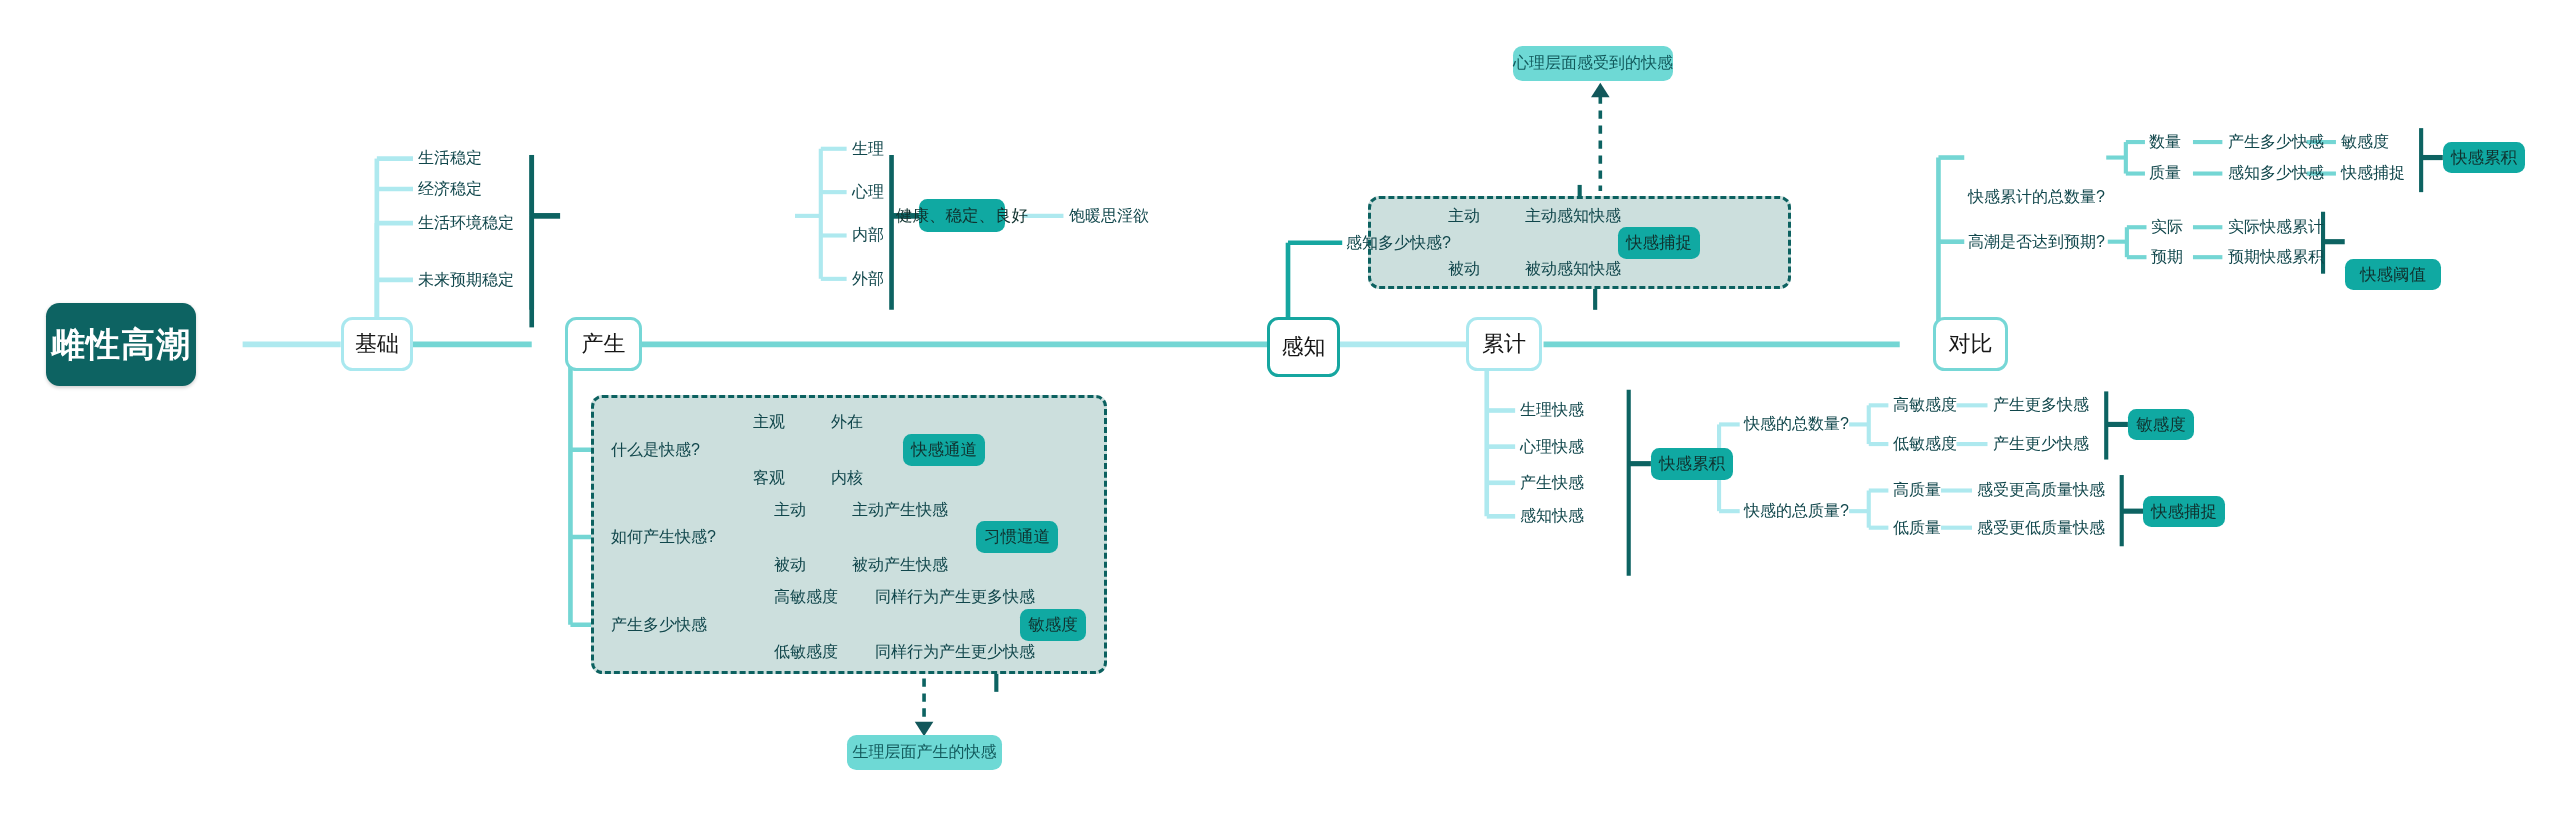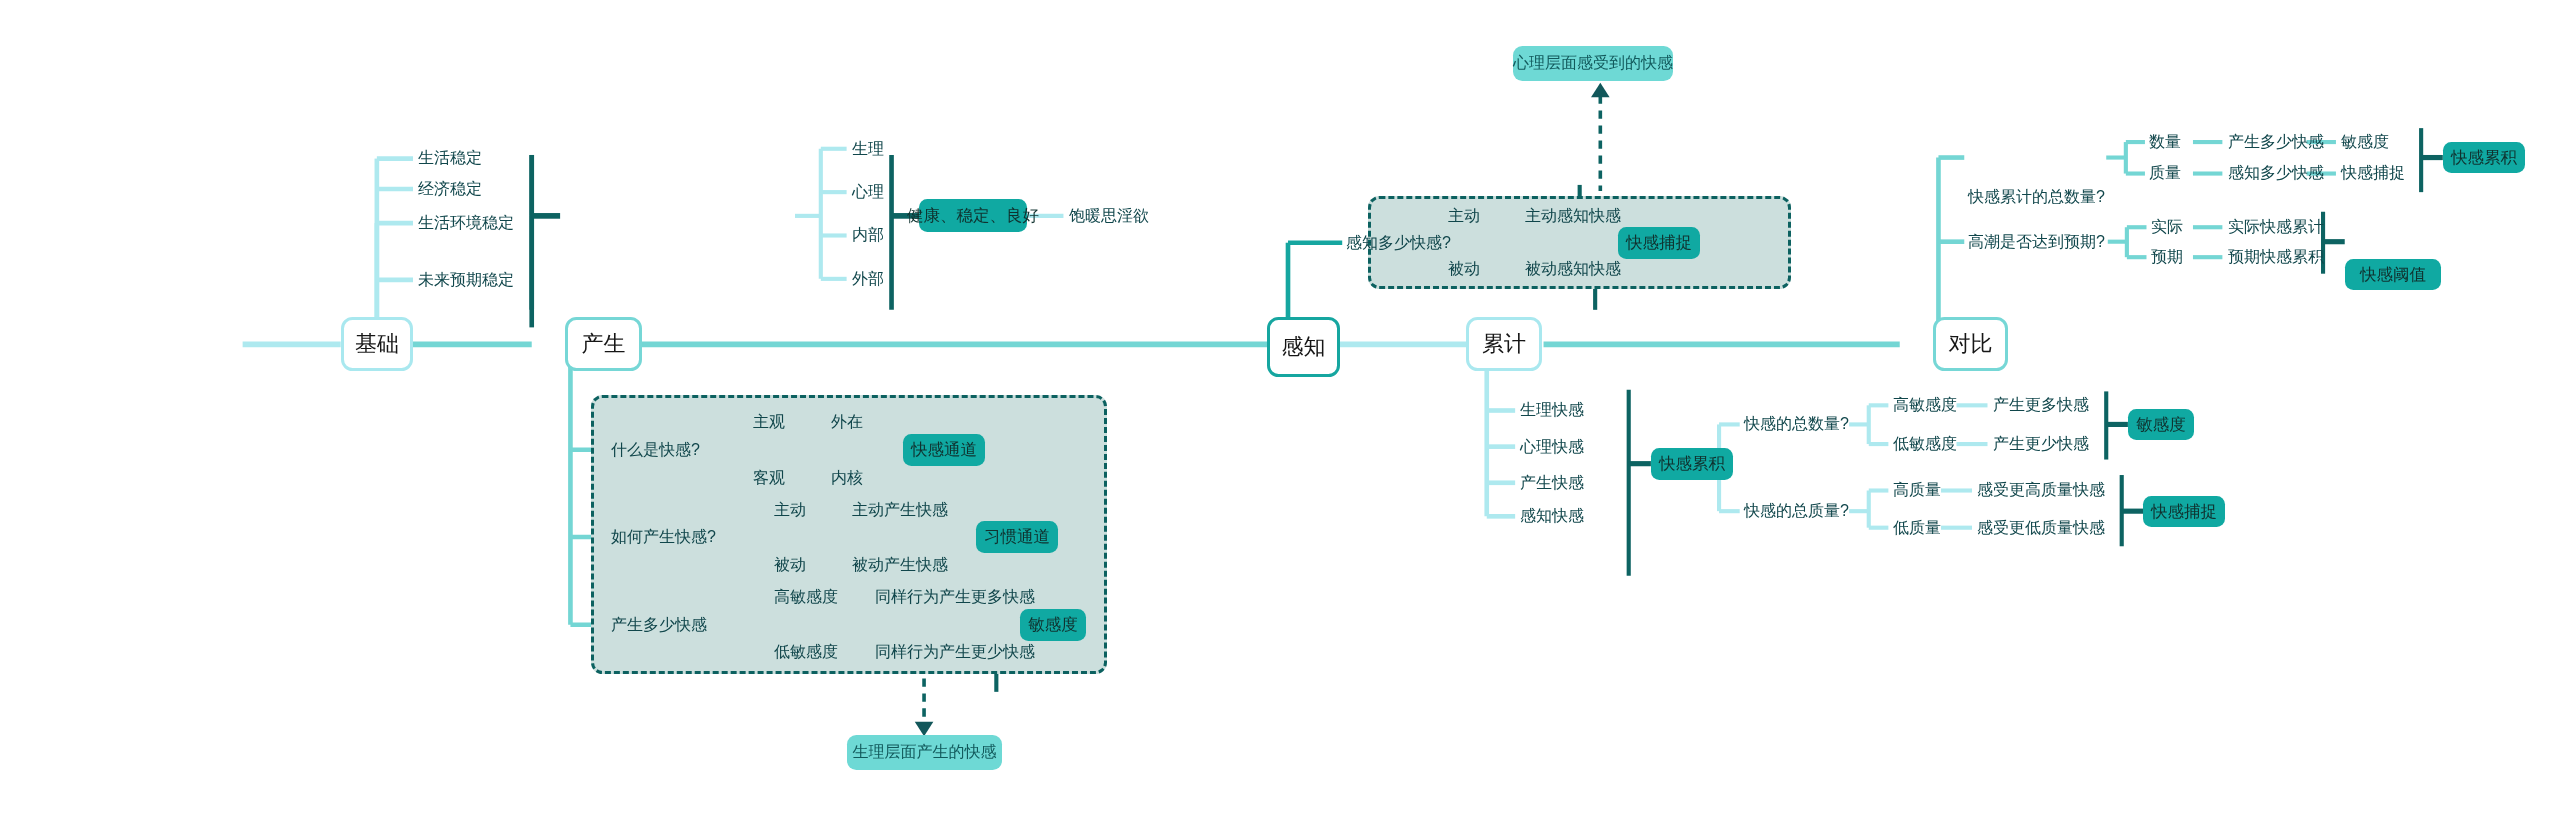--- a/index.html
+++ b/index.html
@@ -193,20 +193,23 @@
       <path d="M4248 440 H4305" stroke="#74d6d4" stroke-width="8"></path>
       <path d="M4248 498 H4305" stroke="#74d6d4" stroke-width="8"></path>
       <path d="M4500 410 V530" stroke="#0d6362" stroke-width="8"></path>
       <path d="M4500 468 H4542" stroke="#0d6362" stroke-width="10"></path>
     </g>
   </svg>
 
   <div class="zone" style="left:591px;top:395px;width:516px;height:279px;"></div>
   <div class="zone" style="left:1368px;top:196px;width:423px;height:93px;"></div>
 
+  <div class="root" style="left:46px;top:303px;width:150px;height:83px;">
+    <span>雌性高潮</span>
+  </div>
 
   <div class="spine b-light" style="left:341px;top:317px;width:72px;height:54px;">
     <span>基础</span>
   </div>
   <div class="spine b-mid" style="left:532px;top:317px;width:77px;height:54px;">
     <span>产生</span>
   </div>
   <div class="spine b-strong" style="left:1267px;top:317px;width:73px;height:60px;">
     <span>感知</span>
   </div>
@@ -220,21 +223,21 @@
   <div class="leaf" style="left:418px;top:158px;">生活稳定</div>
   <div class="leaf" style="left:418px;top:189px;">经济稳定</div>
   <div class="leaf" style="left:418px;top:223px;">生活环境稳定</div>
   <div class="leaf" style="left:418px;top:280px;">未来预期稳定</div>
 
   <div class="leaf" style="left:852px;top:149px;">生理</div>
   <div class="leaf" style="left:852px;top:192px;">心理</div>
   <div class="leaf" style="left:852px;top:235px;">内部</div>
   <div class="leaf" style="left:852px;top:279px;">外部</div>
 
-  <div class="tag" style="left:919px;top:199px;width:108px;height:33px;">
+  <div class="tag" style="left:919px;top:199px;width:86px;height:33px;">
     <span>健康、稳定、良好</span>
   </div>
   <div class="leaf" style="left:1069px;top:216px;">饱暖思淫欲</div>
 
   <div class="leaf" style="left:611px;top:450px;">什么是快感?</div>
   <div class="leaf" style="left:753px;top:422px;">主观</div>
   <div class="leaf" style="left:753px;top:478px;">客观</div>
   <div class="leaf" style="left:831px;top:422px;">外在</div>
   <div class="leaf" style="left:831px;top:478px;">内核</div>
   <div class="tag" style="left:903px;top:434px;width:82px;height:32px;">

